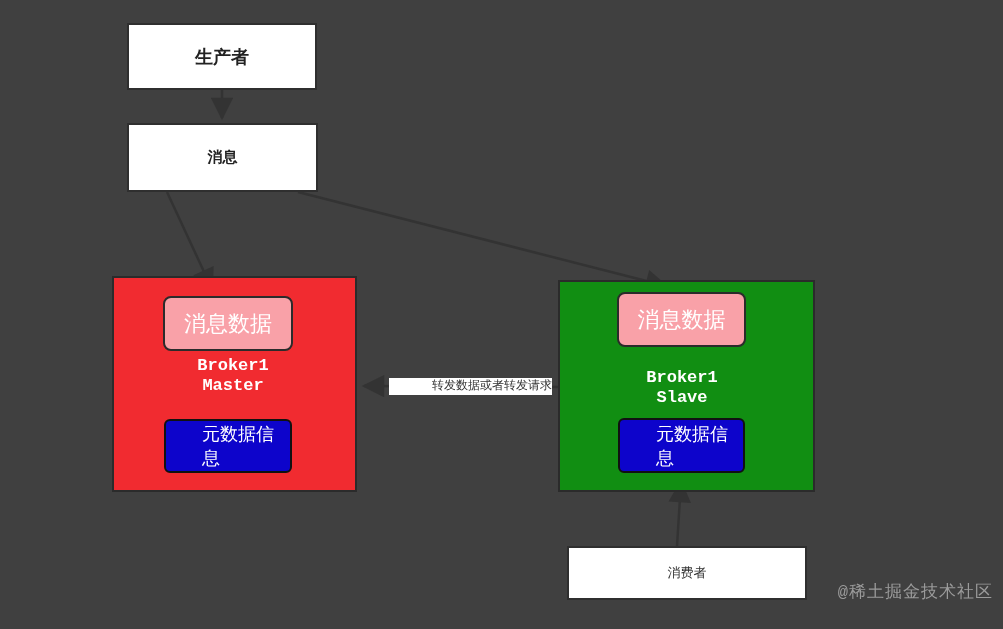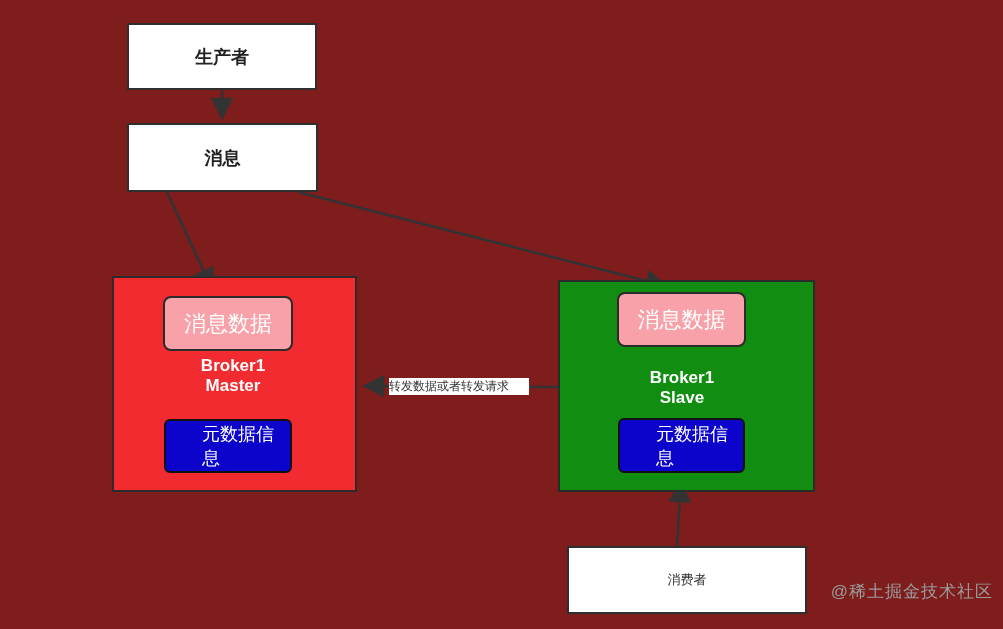--- a/index.html
+++ b/index.html
@@ -5,46 +5,47 @@
   html, body {
     margin: 0;
     padding: 0;
     background: #e6e6e6;
     font-family: "Liberation Sans", "DejaVu Sans", sans-serif;
   }
   #canvas {
     position: relative;
     width: 1003px;
     height: 629px;
-    background: #7f1d1d;
+    background: #404040;
     overflow: hidden;
+    font-family: Liberation Mono, monospace;
   }
   .node {
     position: absolute;
     box-sizing: border-box;
     display: flex;
     align-items: center;
     justify-content: center;
     text-align: center;
   }
   .plain-box {
     background: #ffffff;
     border: 2px solid #2f2f2f;
     color: #222222;
   }
   #producer-box {
     left: 127px; top: 23px; width: 190px; height: 67px;
     font-size: 18px; font-weight: bold;
   }
   #message-box {
     left: 127px; top: 123px; width: 191px; height: 69px;
-    font-size: 18px; font-weight: bold;
+    font-size: 15px; font-weight: bold;
   }
   #consumer-box {
-    left: 567px; top: 546px; width: 240px; height: 68px;
+    left: 567px; top: 546px; width: 240px; height: 54px;
     font-size: 13px; font-weight: normal; color: #333333;
   }
   #broker-master {
     left: 112px; top: 276px; width: 245px; height: 216px;
     background: #f12b30;
     border: 2px solid #2b2b2b;
   }
   #broker-slave {
     left: 558px; top: 280px; width: 257px; height: 212px;
     background: #118e12;
@@ -87,26 +88,26 @@
   #slave-title { left: 602px; top: 368px; }
   #connector-layer {
     position: absolute;
     left: 0; top: 0;
     width: 1003px; height: 629px;
     pointer-events: none;
   }
   #forward-label {
     position: absolute;
     left: 389px; top: 378px;
-    width: 140px; height: 17px;
+    width: 163px; height: 17px;
     background: #ffffff;
     color: #333333;
     font-size: 12px;
     line-height: 17px;
-    text-align: left;
+    text-align: right;
     white-space: nowrap;
   }
   #watermark {
     position: absolute;
     right: 10px; top: 580px;
     color: #9b9b9b;
     font-size: 17px;
     letter-spacing: 1px;
   }
 </style>

